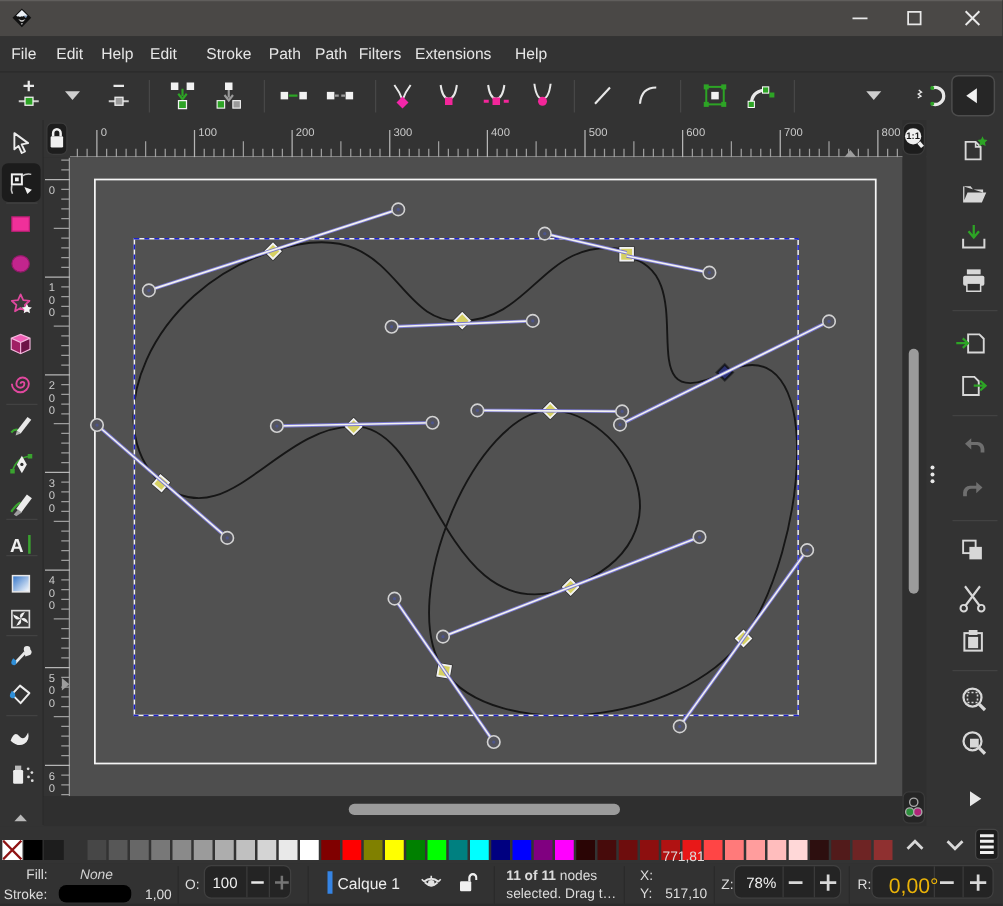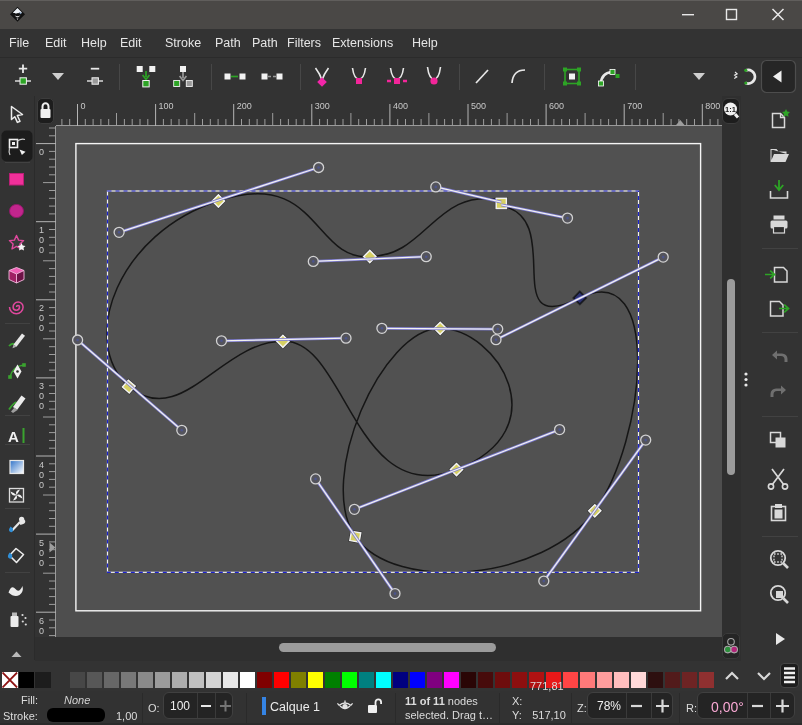--- a/index.html
+++ b/index.html
@@ -547,21 +547,21 @@
   <div class="abs" style="left:651px;top:693px;width:1px;height:25px;background:#3a3a3a"></div>
   <div class="st" style="left:597px;top:699px;font-size:12px;color:#f0f0f0">78%</div>
   <svg class="abs" style="left:627px;top:699px" width="46" height="14" viewBox="0 0 46 14">
     <path d="M4 7 H15" stroke="#d8d8d8" stroke-width="2.2"></path>
     <path d="M29 7 H42 M35.5 0.5 V13.5" stroke="#d8d8d8" stroke-width="2.2"></path>
   </svg>
   <div class="st" style="left:686px;top:702px">R:</div>
   <div class="abs" style="left:697px;top:692px;width:98px;height:27px;background:#242424;border:1px solid #404040;border-radius:6px"></div>
   <div class="abs" style="left:747px;top:693px;width:1px;height:25px;background:#3a3a3a"></div>
   <div class="abs" style="left:770px;top:693px;width:1px;height:25px;background:#3a3a3a"></div>
-  <div class="st" style="left:711px;top:699px;font-size:14px;color:#f9a8d4">0,00°</div>
+  <div class="st" style="left:711px;top:699px;font-size:17px;color:#eab308">0,00°</div>
   <svg class="abs" style="left:748px;top:699px" width="48" height="14" viewBox="0 0 48 14">
     <path d="M4 7 H15" stroke="#d8d8d8" stroke-width="2.2"></path>
     <path d="M28 7 H41 M34.5 0.5 V13.5" stroke="#d8d8d8" stroke-width="2.2"></path>
   </svg>
   <div class="abs" style="left:0;top:723px;width:802px;height:2px;background:#2b2b2b"></div>
   <svg class="abs" style="left:0;top:691px" width="802" height="34" viewBox="0 0 802 34">
     <path d="M142.5 2V32 M246.5 2V32 M395.5 2V32 M499.5 2V32 M571.5 2V32 M679.5 2V32" stroke="#2a2a2a" stroke-width="1"></path>
   </svg>
 </div>
 

